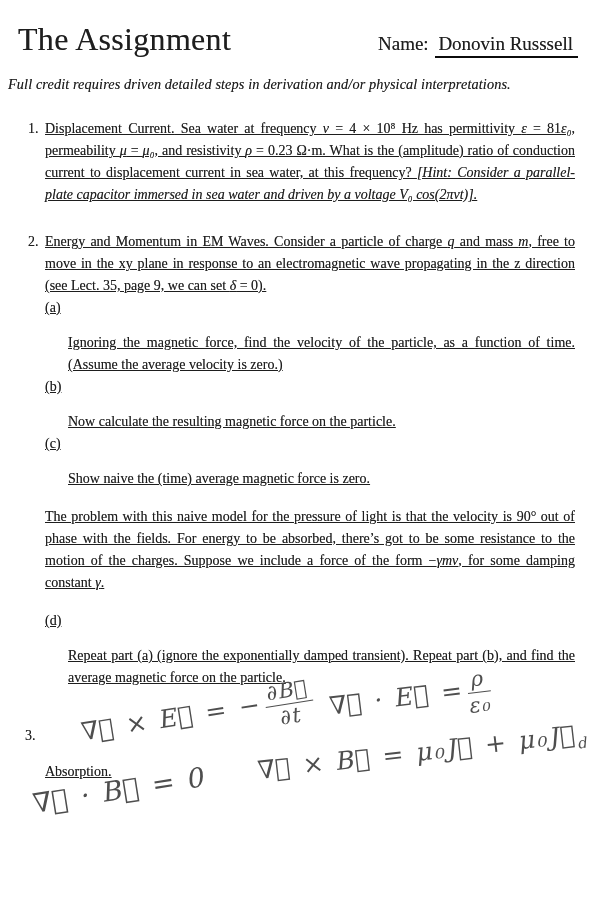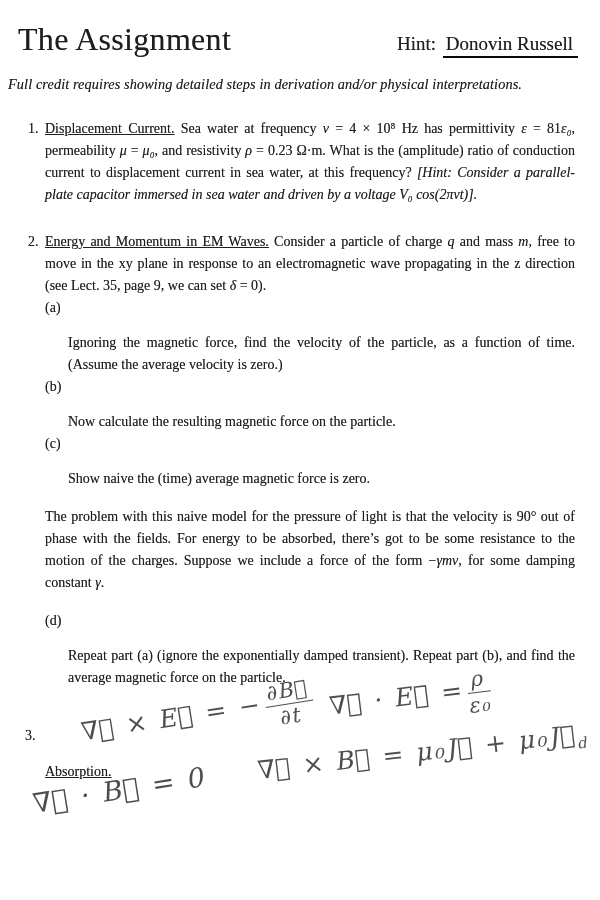--- a/index.html
+++ b/index.html
@@ -15,21 +15,21 @@
   
   .hdr{display:flex;justify-content:space-between;align-items:baseline;padding:22px 22px 0 18px;}
   .title{margin:0;font-size:32px;font-weight:normal;letter-spacing:.3px;line-height:1.1;}
   .name-row{font-size:19px;white-space:nowrap;}
   .name-value{display:inline-block;border-bottom:2.4px solid #0b0b0b;padding:0 5px 1px 3px;margin-left:2px;}
   
   .instruction{margin:18px 10px 0 8px;font-size:14.3px;font-style:italic;letter-spacing:.1px;}
   
   .problem{display:flex;margin:25px 25px 0 28px;font-size:14px;line-height:22px;}
   .pnum{flex:none;width:17px;}
-  .pbody{flex:1;min-width:0;}
+  .pbody{flex:1;min-width:0;text-decoration:underline;}
   .ptext{text-align:justify;}
   .seg-u{text-decoration:underline;}
   .seg-i{font-style:italic;}
   .part{display:flex;}
   .plabel{flex:none;width:23px;}
   .parttext{flex:1;text-align:justify;margin-top:35px;}
   .para{margin-top:16px;text-align:justify;}
   .part-d{margin-top:16px;}
   
   .problem3{display:flex;margin:36px 20px 0 25px;font-size:14px;line-height:22px;}
@@ -59,26 +59,26 @@
   .eq-sub{font-size:.6em;font-style:italic;}
 </style>
 </head>
 <body>
 
 <div class="page">
 
   <div class="hdr">
     <h1 class="title">The Assignment</h1>
     <div class="name-row">
-      <span>Hint:</span>
-      <span class="name-value">Donovin Russell</span>
+      <span>Name:</span>
+      <span class="name-value">Donovin Russsell</span>
     </div>
   </div>
 
-  <p class="instruction">Full credit requires showing detailed steps in derivation and/or physical interpretations.</p>
+  <p class="instruction">Full credit requires driven detailed steps in derivation and/or physical interpretations.</p>
 
   <div class="problem">
     <div class="pnum">1.</div>
     <div class="pbody">
       <div class="ptext"><span class="seg-u">Displacement Current.</span><span> Sea water at frequency </span><span class="seg-i">ν</span><span> = 4 × 10⁸ Hz has permittivity </span><span class="seg-i">ε</span><span> = 81</span><span class="seg-i">ε₀</span><span>, permeability </span><span class="seg-i">μ</span><span> = </span><span class="seg-i">μ₀</span><span>, and resistivity </span><span class="seg-i">ρ</span><span> = 0.23 Ω·m. What is the (amplitude) ratio of conduction current to displacement current in sea water, at this frequency? </span><span class="seg-i">[Hint: Consider a parallel-plate capacitor immersed in sea water and driven by a voltage V₀ cos(2πvt)].</span></div>
     </div>
   </div>
 
   <div class="problem">
     <div class="pnum">2.</div>

